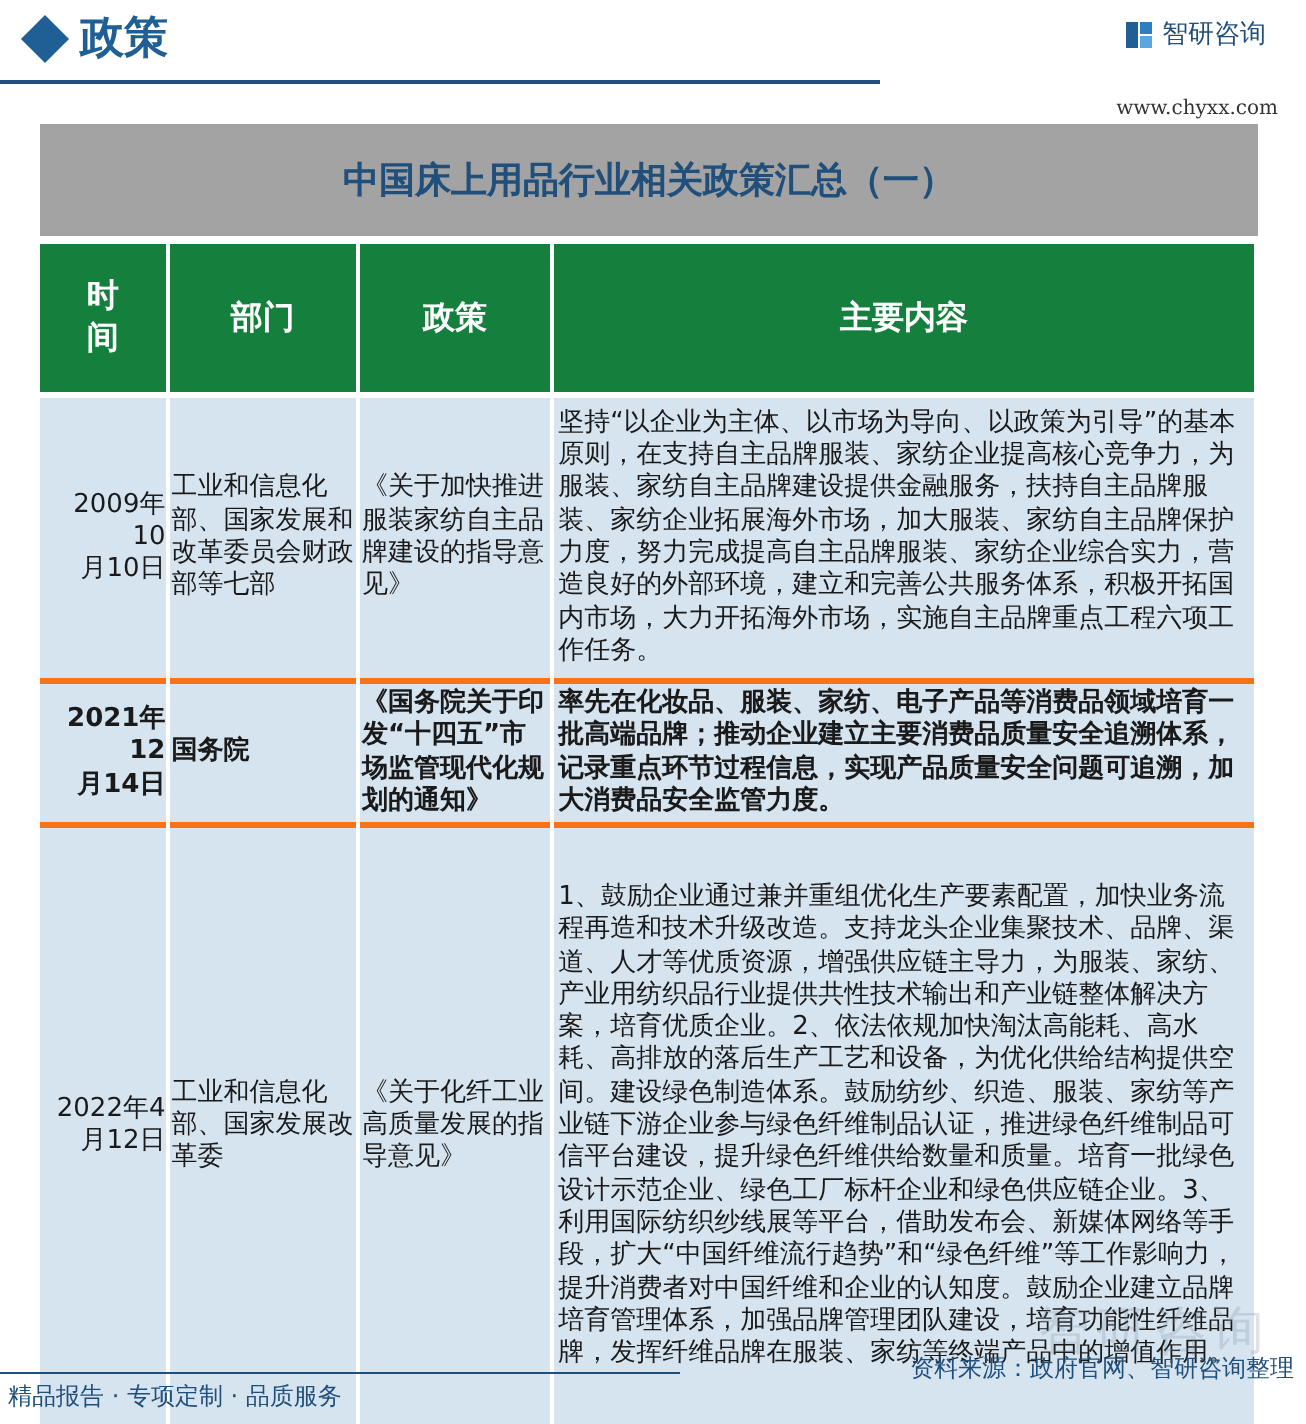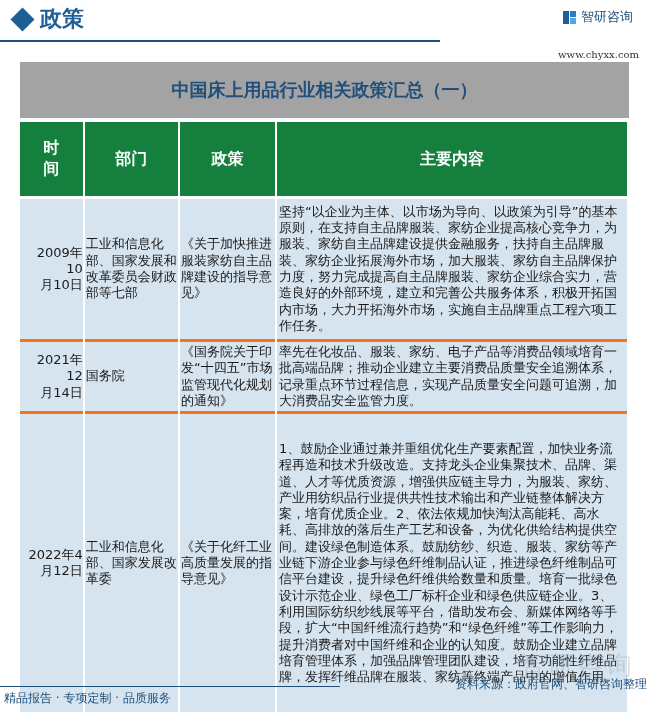--- a/index.html
+++ b/index.html
@@ -75,21 +75,21 @@
       </tr>
     </thead>
     <tbody>
       <tr style="height:143px;">
         <td class="time pre">2009年10
 月10日</td>
         <td class="dept">工业和信息化部、国家发展和改革委员会财政部等七部</td>
         <td class="policy">《关于加快推进服装家纺自主品牌建设的指导意见》</td>
         <td class="content">坚持“以企业为主体、以市场为导向、以政策为引导”的基本原则，在支持自主品牌服装、家纺企业提高核心竞争力，为服装、家纺自主品牌建设提供金融服务，扶持自主品牌服装、家纺企业拓展海外市场，加大服装、家纺自主品牌保护力度，努力完成提高自主品牌服装、家纺企业综合实力，营造良好的外部环境，建立和完善公共服务体系，积极开拓国内市场，大力开拓海外市场，实施自主品牌重点工程六项工作任务。</td>
       </tr>
-      <tr style="height:70px;">
+      <tr style="height:70px;font-weight:bold;">
         <td class="time pre">2021年12
 月14日</td>
         <td class="dept">国务院</td>
         <td class="policy">《国务院关于印发“十四五”市场监管现代化规划的通知》</td>
         <td class="content">率先在化妆品、服装、家纺、电子产品等消费品领域培育一批高端品牌；推动企业建立主要消费品质量安全追溯体系，记录重点环节过程信息，实现产品质量安全问题可追溯，加大消费品安全监管力度。</td>
       </tr>
       <tr class="row3" style="height:298px;">
         <td class="time pre">2022年4
 月12日</td>
         <td class="dept">工业和信息化部、国家发展改革委</td>

